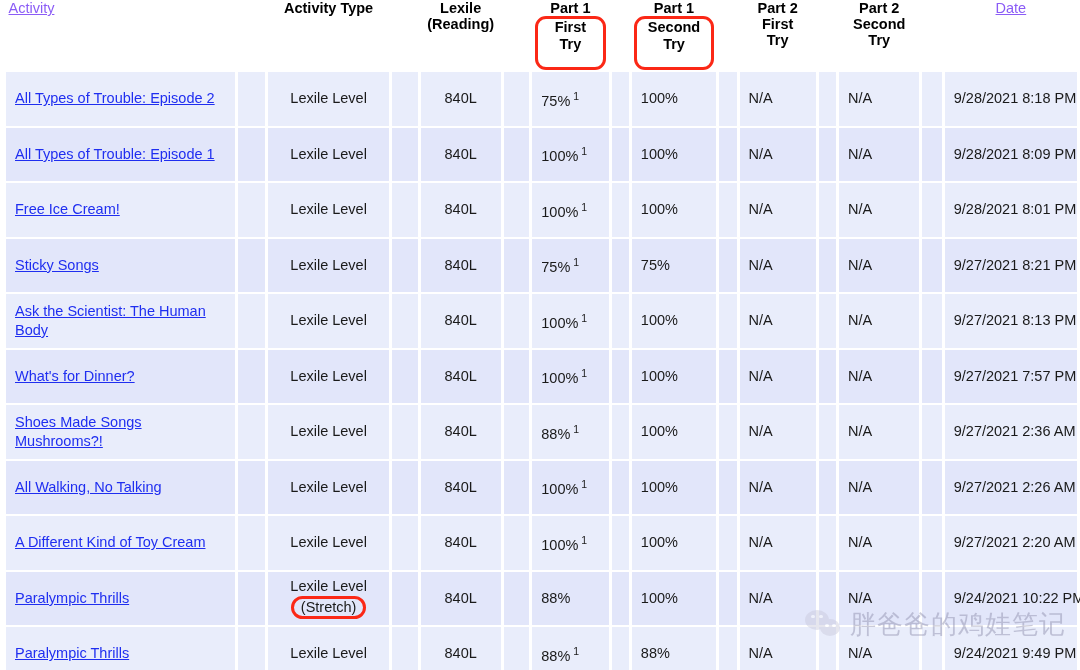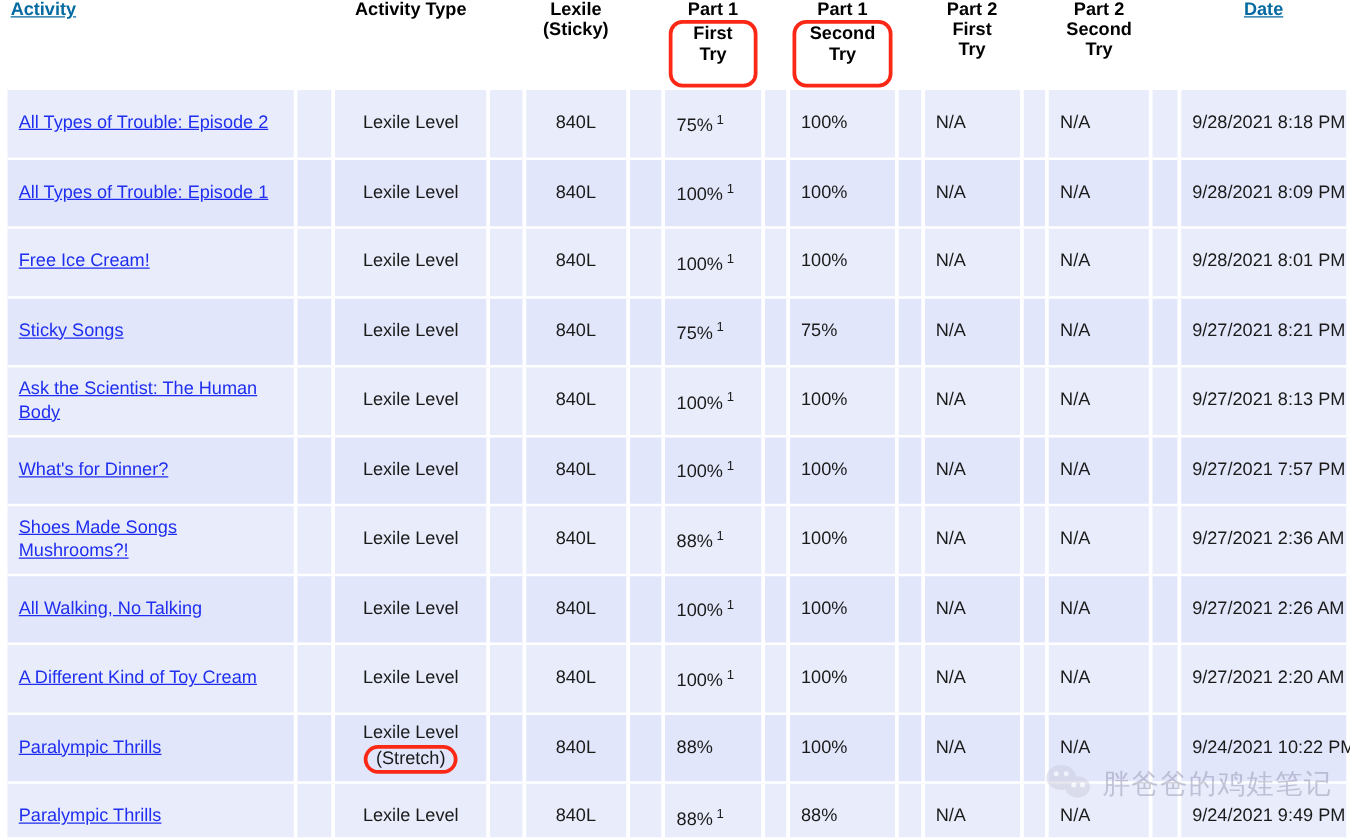--- a/index.html
+++ b/index.html
@@ -36,23 +36,23 @@
     font-weight: bold;
     font-size: 14.5px;
     color: #000000;
     line-height: 16px;
     position: relative;
   }
   th.h-activity { text-align: left; padding-left: 7px; padding-top: 4px; }
   th.h-ctr { text-align: center; padding-top: 4px; }
 
   a.hdrlink {
-    color: #0369a1;
+    color: #8b5cf6;
     text-decoration: underline;
-    font-weight: bold;
+    font-weight: normal;
     cursor: pointer;
   }
 
   .hdr-lines { display: block; }
   .hdr-lines span { display: block; }
 
   
   .annot {
     display: inline-block;
     border: 3.5px solid #fb2816;
@@ -116,21 +116,21 @@
     bottom: 28px;
     display: flex;
     align-items: center;
     gap: 7px;
     pointer-events: none;
     z-index: 20;
     opacity: 0.46;
   }
   #watermark .wm-text {
     font-family: "DejaVu Sans", sans-serif;
-    font-size: 22px;
+    font-size: 26px;
     color: #8d8dab;
     letter-spacing: 1px;
     white-space: nowrap;
   }
   .wechat {
     width: 38px; height: 30px;
     position: relative;
   }
   .wechat .b1, .wechat .b2 {
     position: absolute;
@@ -177,21 +177,21 @@
         <th></th>
         <th class="h-ctr">
           <span class="hdr-lines">
               <span>Activity Type</span>
             </span>
         </th>
         <th></th>
         <th class="h-ctr">
           <span class="hdr-lines">
             <span>Lexile</span>
-            <span>(Sticky)</span>
+            <span>(Reading)</span>
           </span>
         </th>
         <th></th>
         <th class="h-ctr">
           <span class="hdr-lines">
             <span>Part 1</span>
             <span>
                 <span class="annot">
                   <span>First Try</span>
                 </span>

